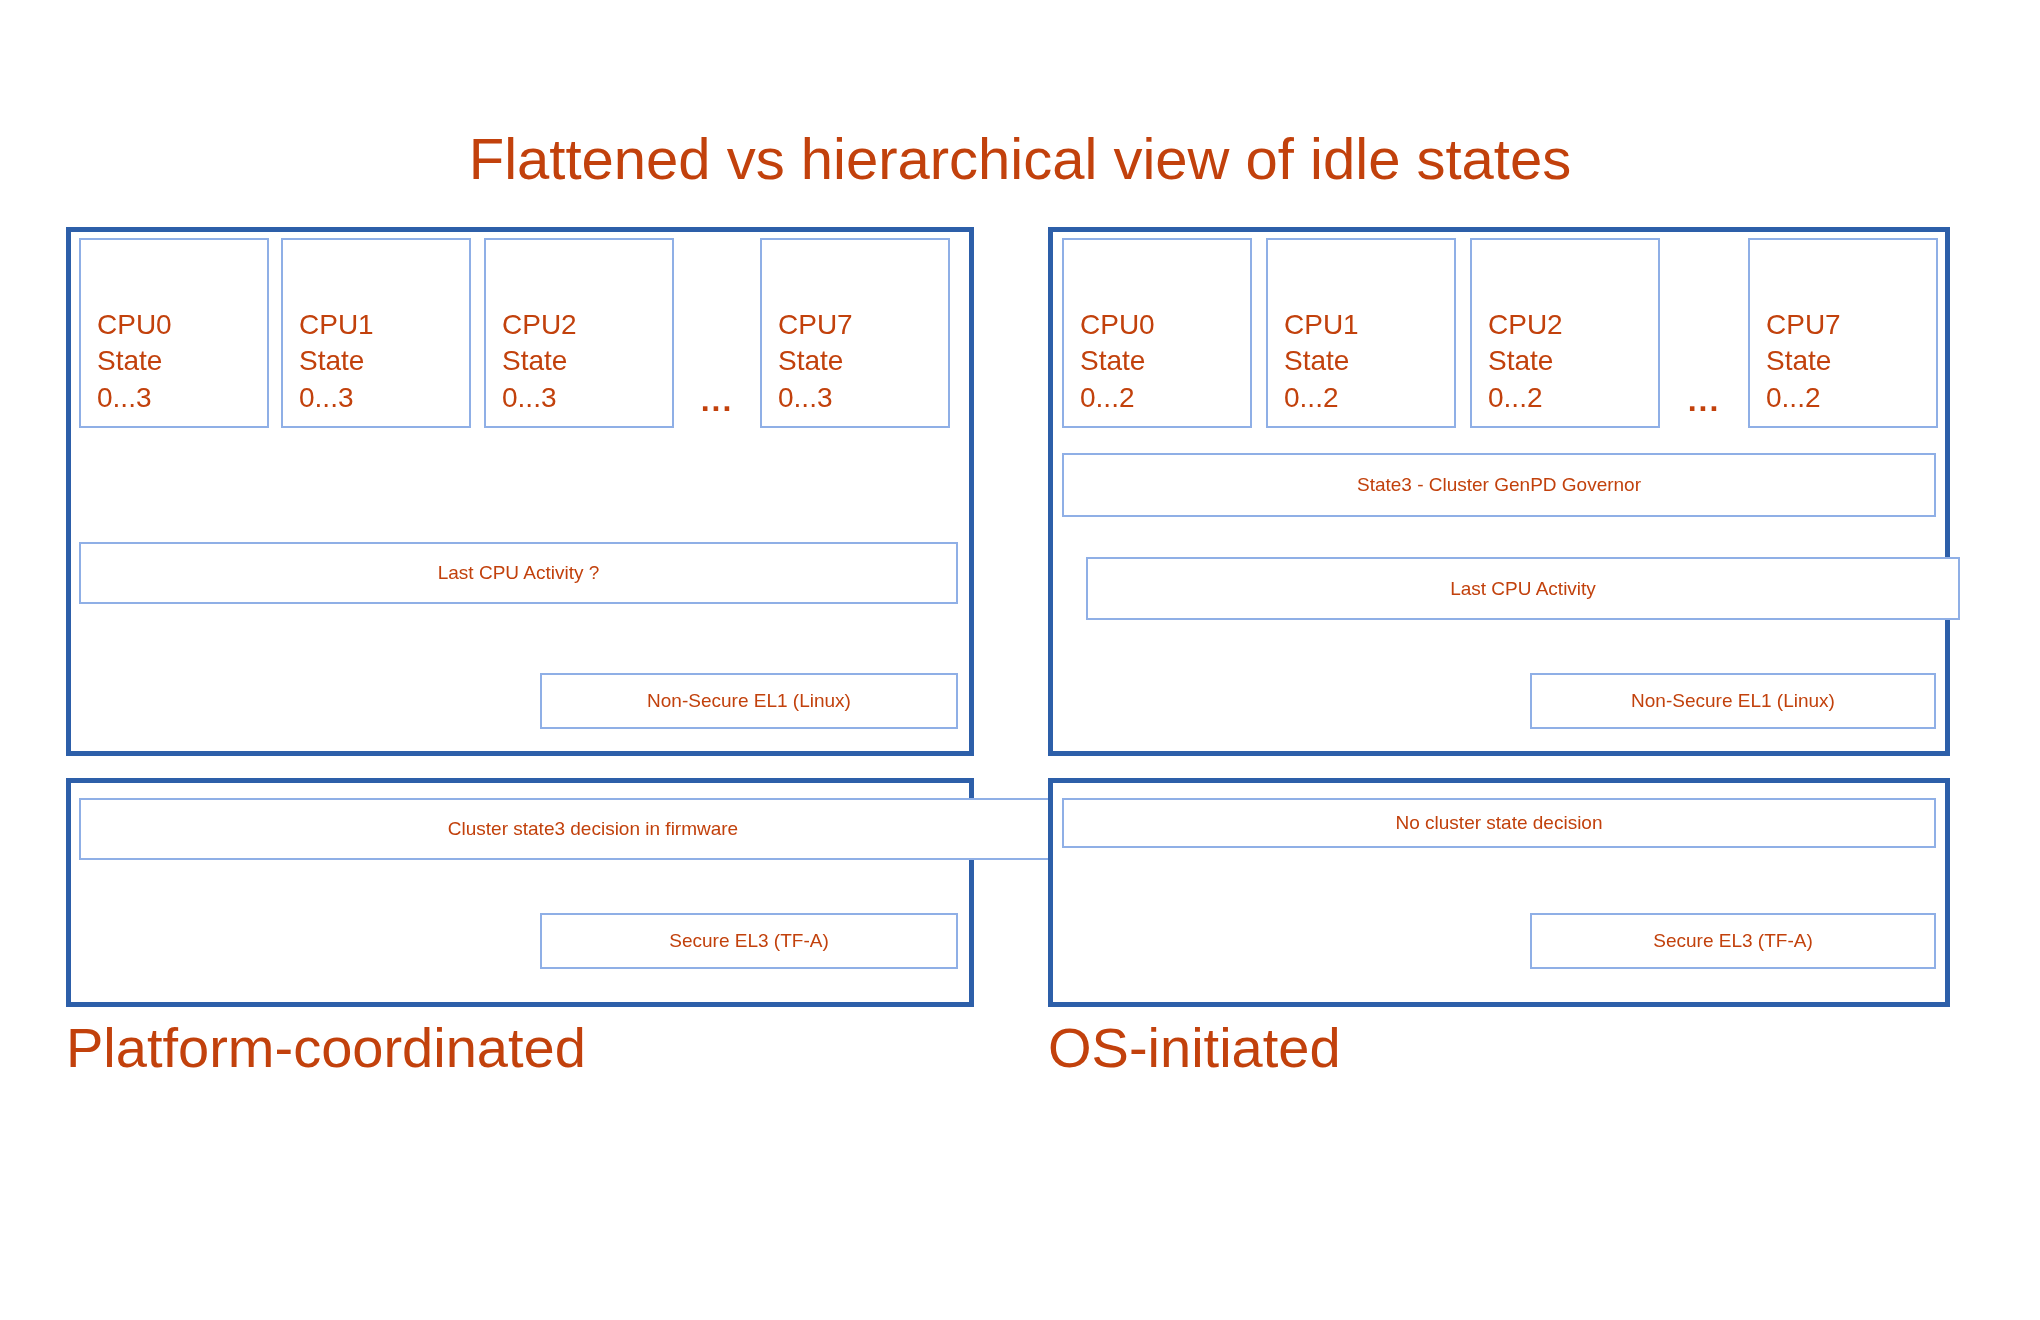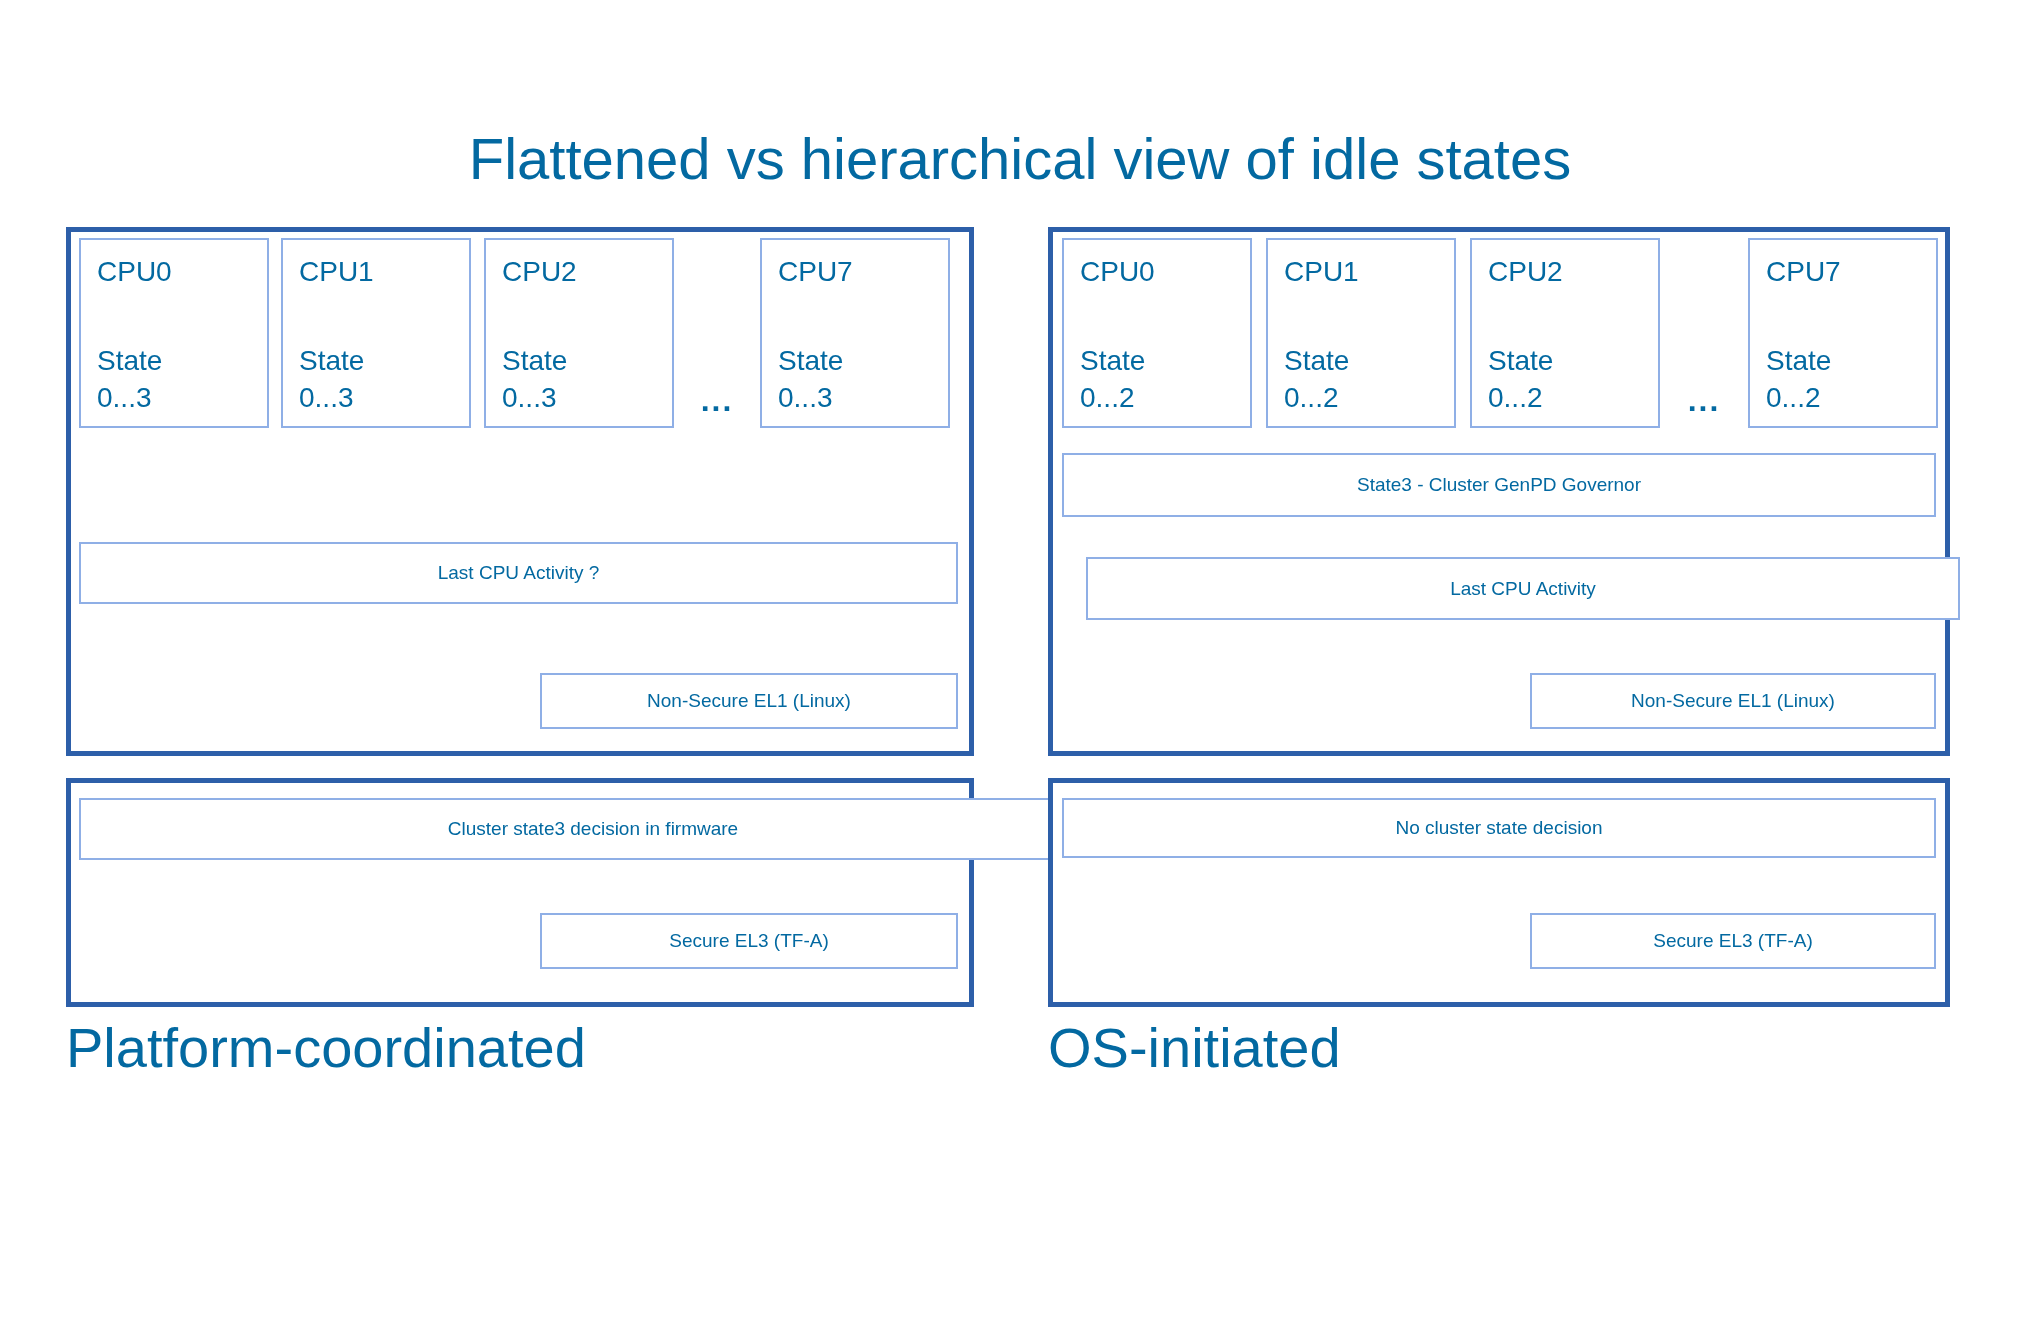--- a/index.html
+++ b/index.html
@@ -1,38 +1,38 @@
 <!DOCTYPE html>
 <html><head>
 <meta charset="utf-8">
 <style>
   html,body { margin:0; padding:0; background:#fff; }
   .canvas {
     position:relative; width:2040px; height:1320px; background:#ffffff;
-    font-family:"Liberation Sans", sans-serif; color:#0369a1;
+    font-family:"Liberation Sans", sans-serif; color:#c2410c;
     overflow:hidden;
   }
   .title {
     position:absolute; left:0; top:130px; width:2040px;
     text-align:center; font-size:58px; line-height:1; white-space:nowrap;
   }
   .panel {
     position:absolute; background:#fff; box-sizing:border-box;
     border:5px solid #2D5FA9;
   }
   #p-lu { left:66px;   top:227px; width:908px; height:529px; }
   #p-ll { left:66px;   top:778px; width:908px; height:229px; }
   #p-ru { left:1048px; top:227px; width:902px; height:529px; }
   #p-rl { left:1048px; top:778px; width:902px; height:229px; }
 
   .cpu {
     position:absolute; top:6px; width:190px; height:190px;
     border:2px solid #8FAFE6; box-sizing:border-box; background:#fff;
     padding:14px 8px 10px 16px;
-    display:flex; flex-direction:column; justify-content:space-between;
+    display:flex; flex-direction:column; justify-content:flex-end;
     font-size:28px; line-height:1.3;
   }
   #p-lu .cpu:nth-of-type(1) { left:8px; }
   #p-lu .cpu:nth-of-type(2) { left:210px; }
   #p-lu .cpu:nth-of-type(3) { left:413px; }
   #p-lu .cpu:nth-of-type(4) { left:689px; }
   #p-ru .cpu:nth-of-type(1) { left:9px; }
   #p-ru .cpu:nth-of-type(2) { left:213px; }
   #p-ru .cpu:nth-of-type(3) { left:417px; }
   #p-ru .cpu:nth-of-type(4) { left:695px; }
@@ -42,21 +42,21 @@
     background:#fff; display:flex; align-items:center; justify-content:center;
     font-size:19px; white-space:nowrap;
   }
   .box-activity-l { left:8px;   top:269px; width:879px; height:62px;margin-top:41px; }
   .box-el1-l      { left:469px; top:441px; width:418px; height:56px; }
   .box-governor   { left:9px;   top:221px; width:874px; height:64px; }
   .box-activity-r { left:9px;   top:325px; width:874px; height:63px;margin-left:24px; }
   .box-el1-r      { left:477px; top:441px; width:406px; height:56px; }
   .box-decision-l { left:8px;   top:15px;  width:1028px; height:62px; }
   .box-el3-l      { left:469px; top:130px; width:418px; height:56px; }
-  .box-decision-r { left:9px;   top:15px;  width:874px; height:60px; }
+  .box-decision-r { left:9px;   top:15px;  width:874px; height:50px; }
   .box-el3-r      { left:477px; top:130px; width:406px; height:56px; }
 
   .dots {
     position:absolute; top:150px; font-weight:bold; font-size:32px;
     text-align:center; letter-spacing:2px;
   }
   .dots-l { left:603px; width:86px; }
   .dots-r { left:607px; width:88px; }
 
   .caption {

